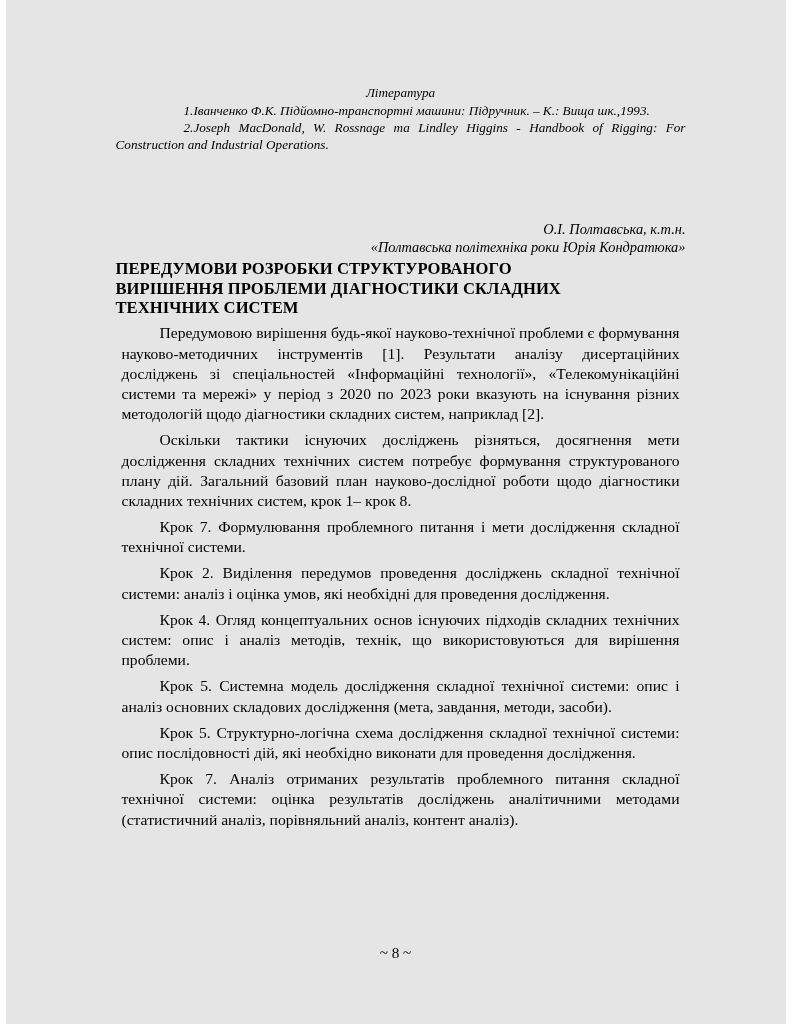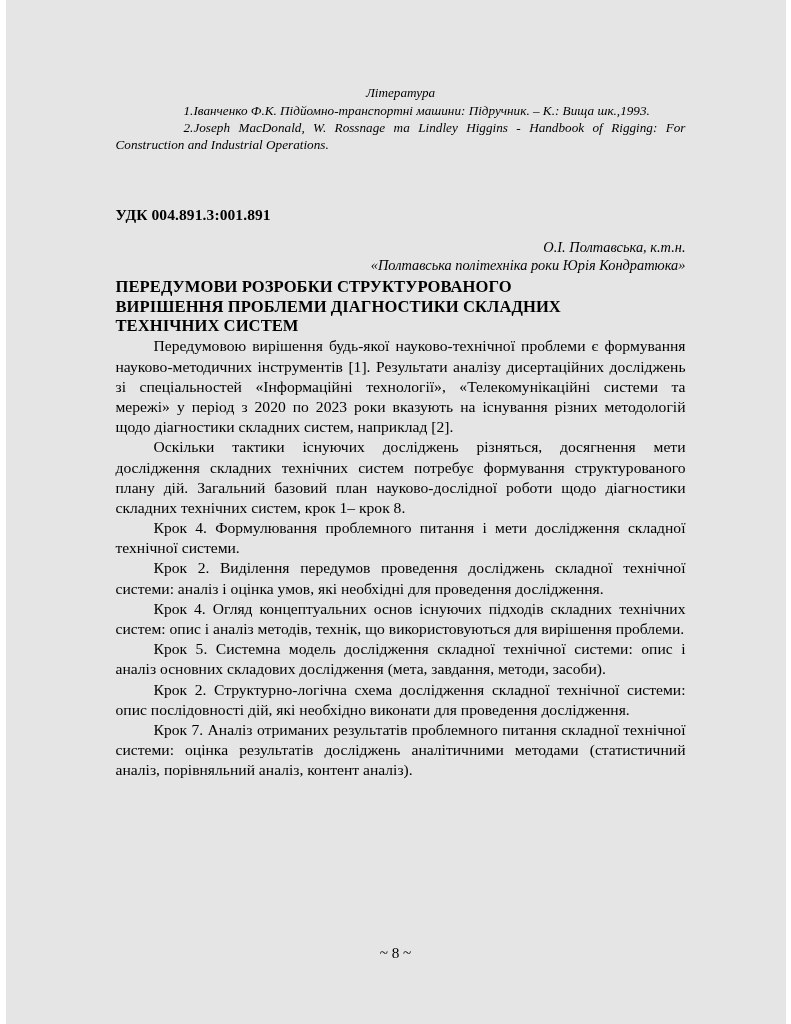--- a/index.html
+++ b/index.html
@@ -83,21 +83,21 @@
     letter-spacing: 0.05px;
   }
 
   
   .body-text {
     font-size: 15.6px;
     line-height: 1.295;
     margin-top: 1px;
   }
   .body-text p {
-    margin: 0;
+    margin: 6px;
     text-align: justify;
     text-justify: inter-word;
     text-indent: 38px;
     font-family: Liberation Serif, serif;
   }
 
   
   .page-footer {
     position: absolute;
     left: 0;
@@ -121,43 +121,42 @@
         <span class="ref-num">1.</span><span>Іванченко Ф.К. Підйомно-транспортні машини: Підручник. – К.: Вища шк.,1993.</span>
       </p>
 
       <p class="ref-item">
         <span class="ref-num">2.</span><span>Joseph MacDonald, W. Rossnage та  Lindley Higgins - Handbook of Rigging: For Construction and Industrial Operations.</span>
       </p>
     </section>
 
     <div class="spacer-udc"></div>
 
-    <div class="udc">УДК 004.891.3:001.891</div>
 
     <div class="spacer-after-udc"></div>
 
     <section class="author-block">
       <div>О.І. Полтавська, к.т.н.</div>
       <div>«Полтавська політехніка роки Юрія Кондратюка»</div>
     </section>
 
     <h1 class="doc-title">
       <span>ПЕРЕДУМОВИ РОЗРОБКИ СТРУКТУРОВАНОГО</span><br>
       <span>ВИРІШЕННЯ ПРОБЛЕМИ ДІАГНОСТИКИ СКЛАДНИХ</span><br>
       <span>ТЕХНІЧНИХ СИСТЕМ</span>
     </h1>
 
     <section class="body-text">
       <p>Передумовою вирішення будь-якої науково-технічної проблеми є формування науково-методичних інструментів [1]. Результати аналізу дисертаційних досліджень зі спеціальностей «Інформаційні технології», «Телекомунікаційні системи та мережі» у період з 2020 по 2023 роки вказують на існування різних методологій щодо діагностики складних систем, наприклад [2].</p>
       <p>Оскільки тактики існуючих досліджень різняться, досягнення мети дослідження складних технічних систем потребує формування структурованого плану дій. Загальний базовий план науково-дослідної роботи щодо діагностики складних технічних систем, крок 1– крок 8.</p>
-      <p>Крок 4. Формулювання проблемного питання і мети дослідження складної технічної системи.</p>
+      <p>Крок 7. Формулювання проблемного питання і мети дослідження складної технічної системи.</p>
       <p>Крок 2. Виділення передумов проведення досліджень складної технічної системи: аналіз і оцінка умов, які необхідні для проведення дослідження.</p>
       <p>Крок 4. Огляд концептуальних основ існуючих підходів складних технічних систем: опис і аналіз методів, технік, що використовуються для вирішення проблеми.</p>
       <p>Крок 5. Системна модель дослідження складної технічної системи: опис і аналіз основних складових дослідження (мета, завдання, методи, засоби).</p>
-      <p>Крок 2. Структурно-логічна схема дослідження складної технічної системи: опис послідовності дій, які необхідно виконати для проведення дослідження.</p>
+      <p>Крок 5. Структурно-логічна схема дослідження складної технічної системи: опис послідовності дій, які необхідно виконати для проведення дослідження.</p>
       <p>Крок 7. Аналіз отриманих результатів проблемного питання складної технічної системи: оцінка результатів досліджень аналітичними методами (статистичний аналіз, порівняльний аналіз, контент аналіз).</p>
     </section>
 
   </div>
 
   <div class="page-footer">~ 8 ~</div>
 
 </div>
 
 </body></html>

